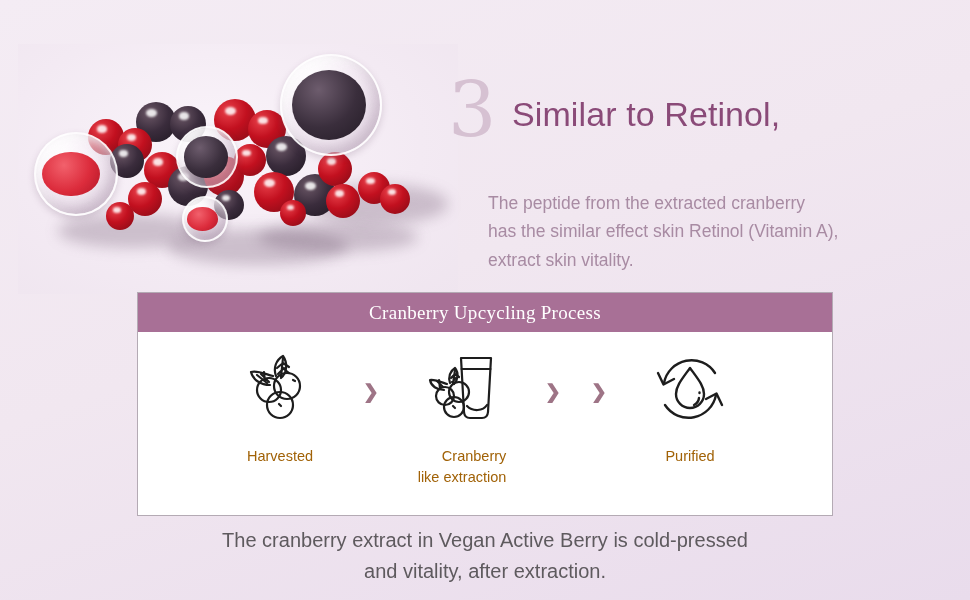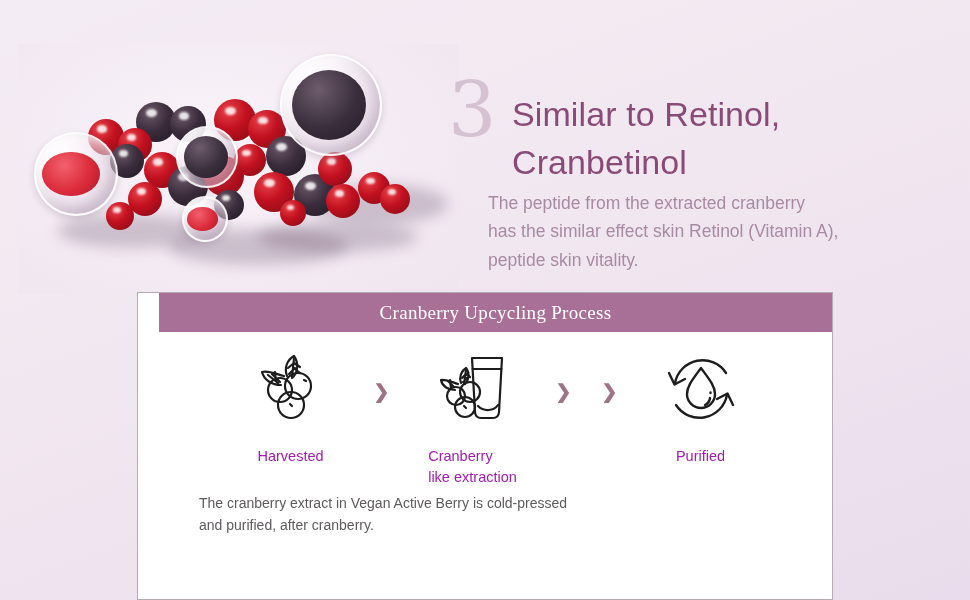--- a/index.html
+++ b/index.html
@@ -132,25 +132,24 @@
     font-weight: 400;
     margin-top: 12px;
   }
 
   
   #process-card {
     position: absolute;
     left: 137px;
     top: 292px;
     width: 696px;
-    height: 308px;
+    height: 224px;
     background: #ffffff;
     border: 1px solid #b4aab4;
     box-sizing: border-box;
-    padding-left: 21px;
   }
   #process-header {
     height: 39px;
     background: #a87096;
     color: #ffffff;
     display: flex;
     align-items: center;
     justify-content: center;
     font-family: "Liberation Serif", serif;
     font-size: 19px;
@@ -169,39 +168,39 @@
     align-items: center;
   }
   .step-icon {
     height: 78px;
     display: flex;
     align-items: center;
     justify-content: center;
   }
   .step-label {
     margin-top: 18px;
-    text-align: left;
+    text-align: right;
     font-size: 14.5px;
     line-height: 1.42;
-    color: #a21caf;
+    color: #a16207;
   }
   .step-arrow {
     width: 46px;
     display: flex;
     align-items: flex-start;
     justify-content: center;
     padding-top: 30px;
     color: #9e7486;
     font-size: 19px;
     font-weight: 700;
   }
   #process-footer {
-    margin-top: 6px;
-    text-align: left;
-    font-size: 14px;
+    margin-top: 38px;
+    text-align: center;
+    font-size: 20px;
     line-height: 1.55;
     color: #5e5a5e;
     padding: 0 40px;
   }
   .icon-svg {
     display: block;
   }
 </style>
 </head>
 <body>
@@ -250,26 +249,25 @@
     </div>
     <div class="capsule red-fill" style="left:164px; top:152px; width:42px;  height:42px;">
       <div class="fill"></div>
     </div>
   </div>
 
   <div id="copy-block">
     <div id="step-number">3</div>
     <div id="headline">
       <div>Similar to Retinol,</div>
-      <div>Cranbetinol</div>
     </div>
     <div id="body-copy">
       <div>The peptide from the extracted cranberry</div>
       <div>has the similar effect skin Retinol (Vitamin A),</div>
-      <div>peptide skin vitality.</div>
+      <div>extract skin vitality.</div>
     </div>
   </div>
 
   <div id="process-card">
 
     <div id="process-header">
       <span>Cranberry Upcycling Process</span>
     </div>
 
     <div id="process-steps">
@@ -344,18 +342,18 @@
         </div>
         <div class="step-label">
           <div>Purified</div>
         </div>
       </div>
 
     </div>
 
     <div id="process-footer">
       <div>The cranberry extract in Vegan Active Berry is cold-pressed</div>
-      <div>and purified, after cranberry.</div>
+      <div>and vitality, after extraction.</div>
     </div>
 
   </div>
 
 </div>
 
 </body></html>

